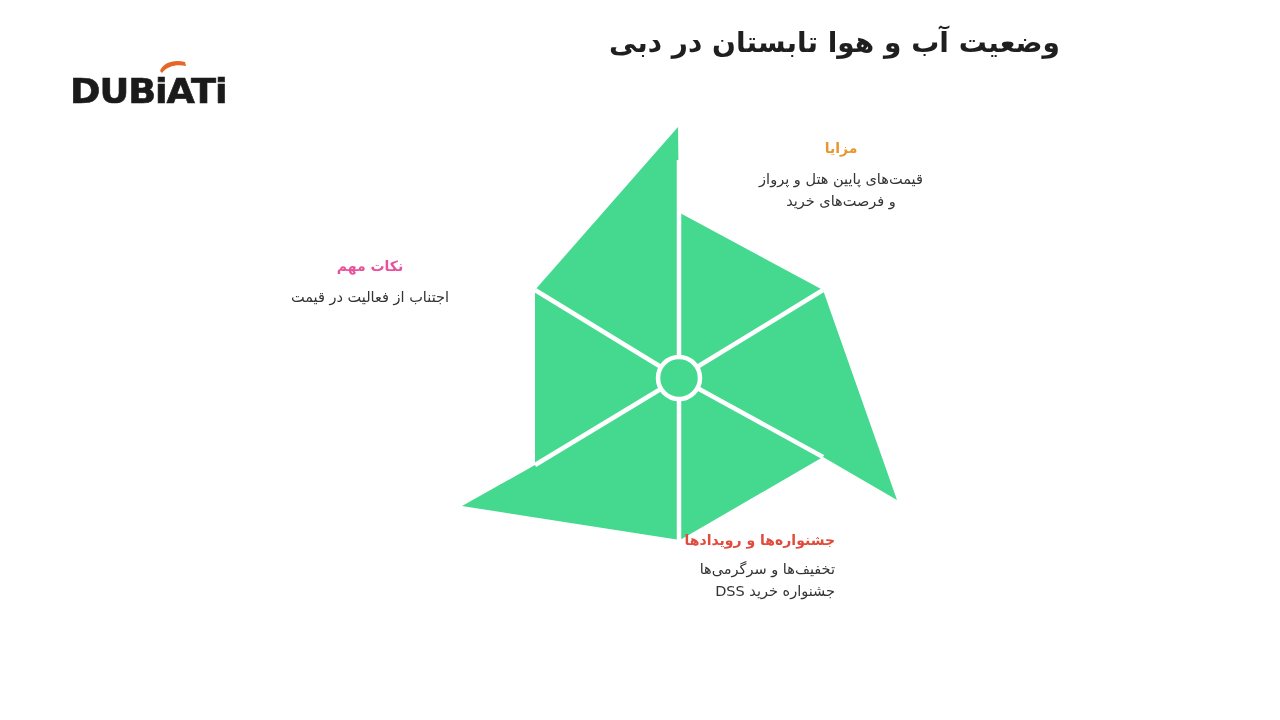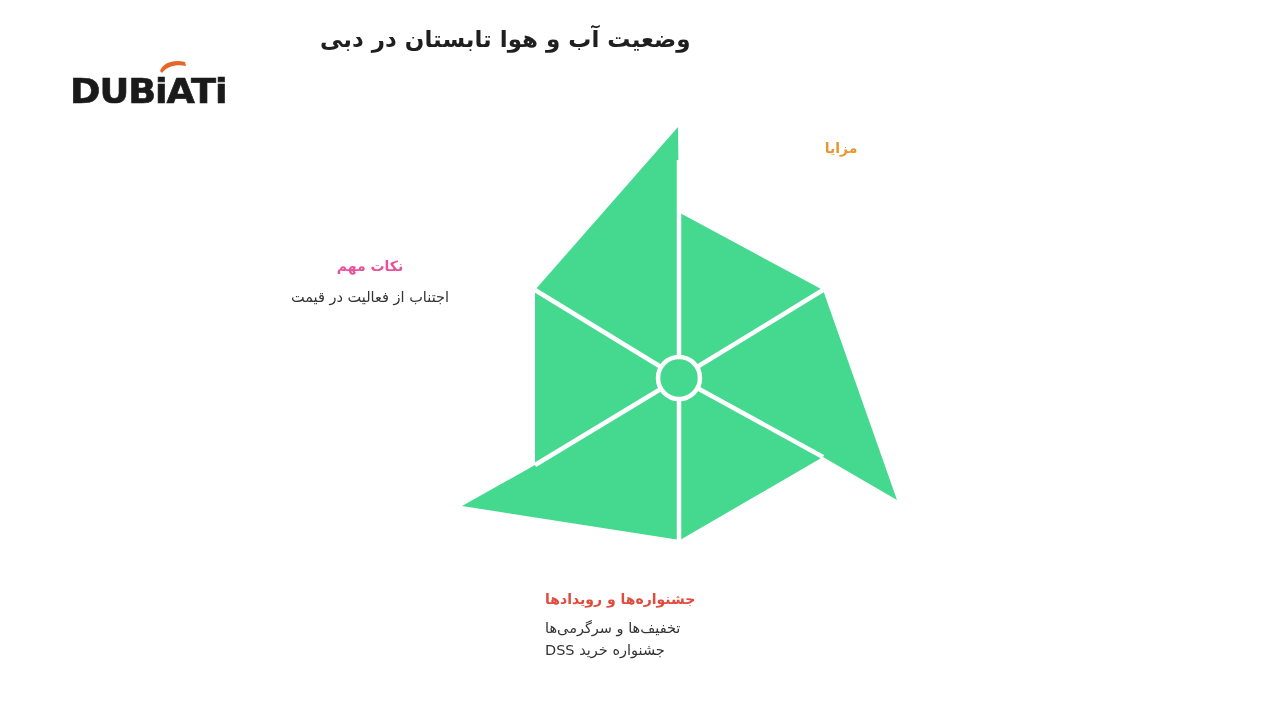--- a/index.html
+++ b/index.html
@@ -47,22 +47,22 @@
     width: 28px;
     height: 14px;
   }
 
   
   #title {
     position: absolute;
     top: 26px;
     left: 320px;
     width: 740px;
-    text-align: left;
-    font-size: 23px;
+    text-align: right;
+    font-size: 28px;
     font-weight: bold;
     color: #1f1f1f;
     direction: rtl;
     letter-spacing: 0px;
     white-space: nowrap;
   }
 
   
   #diagram {
     position: absolute;
@@ -98,24 +98,24 @@
 
   #callout-tips {
     top: 258px;
     left: 240px;
     width: 260px;
     text-align: center;
   }
   #callout-tips .c-head { color: #E8519B; }
 
   #callout-festivals {
-    top: 591px;
+    top: 532px;
     left: 545px;
     width: 290px;
-    text-align: left;
+    text-align: right;
   }
   #callout-festivals .c-head { color: #E04B3C; }
   #callout-festivals .c-head { margin-bottom: 9px; }
 </style>
 </head>
 <body>
 
 <div id="logo">
   <div class="logo-word">DUBiATi</div>
   <svg class="logo-swoosh" viewBox="0 0 28 14">
@@ -150,20 +150,24 @@
       <line x1="249" y1="273" x2="105" y2="360"></line>
       <line x1="249" y1="273" x2="105" y2="185"></line>
     </g>
 
     <circle cx="249" cy="273" r="21" fill="#44D98F" stroke="#ffffff" stroke-width="4.5"></circle>
   </svg>
 </div>
 
 <div class="callout" id="callout-advantages">
   <div class="c-head">مزایا</div>
+  <div class="c-body">
+    <div>قیمت‌های پایین هتل و پرواز</div>
+    <div>و فرصت‌های خرید</div>
+  </div>
 </div>
 
 <div class="callout" id="callout-tips">
   <div class="c-head">نکات مهم</div>
   <div class="c-body">
     <div>اجتناب از فعالیت در قیمت</div>
   </div>
 </div>
 
 <div class="callout" id="callout-festivals">

